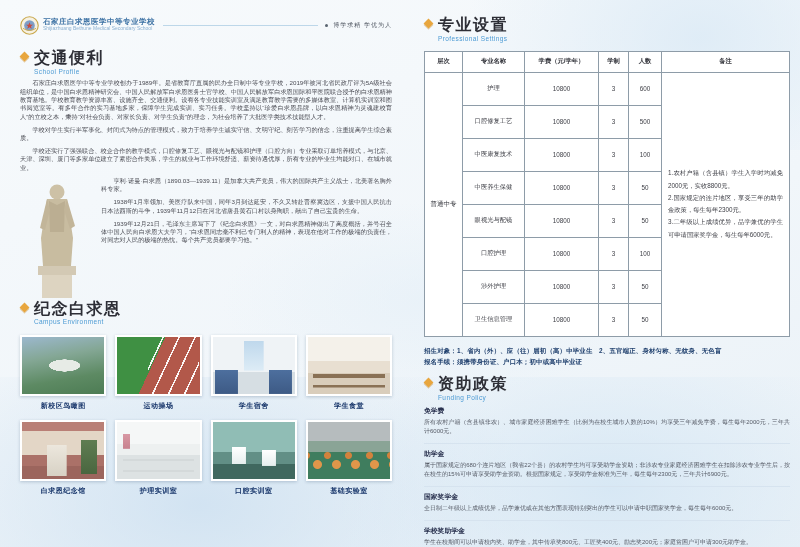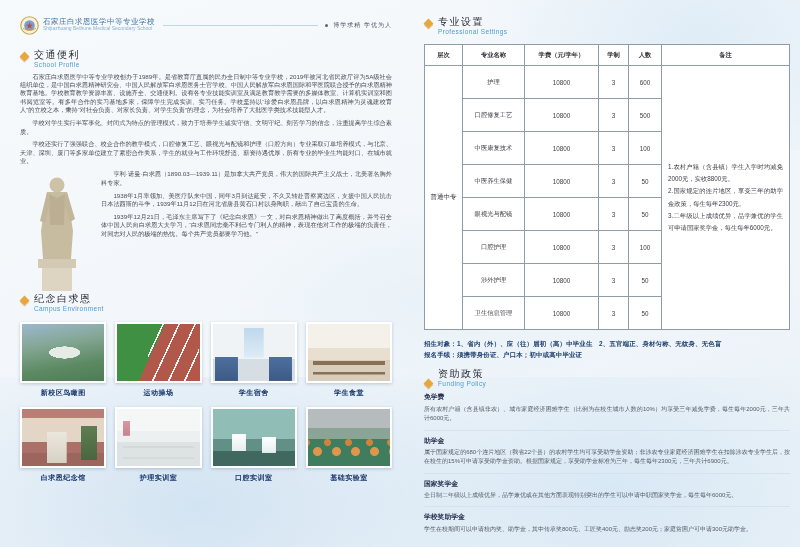--- a/index.html
+++ b/index.html
@@ -16,30 +16,30 @@
   .wave-d{left:220px;top:200px;width:420px;height:200px;background:radial-gradient(ellipse at 50% 50%,rgba(226,238,247,.55),rgba(226,238,247,0) 70%);}
 
   .page{position:absolute;top:14px;}
   .page-left{left:20px;width:372px;}
   .page-right{left:424px;width:366px;top:16px;}
 
   
   .hdr{display:flex;align-items:center;height:22px;}
   .logo{width:19px;height:19px;flex:0 0 auto;}
   .names{margin-left:4px;line-height:1.05;}
-  .name-cn{font-size:7.5px;font-weight:400;color:#3d72a4;letter-spacing:.5px;}
+  .name-cn{font-size:7.5px;font-weight:700;color:#3d72a4;letter-spacing:.5px;}
   .name-en{font-size:5px;color:#8cb1d2;transform-origin:left;}
   .hrule{flex:1;height:1px;background:#bdd7e9;margin:0 7px 0 8px;}
   .motto{font-size:6px;color:#4e5560;white-space:nowrap;display:flex;align-items:center;letter-spacing:1px;}
   .motto-dot{width:3px;height:3px;border-radius:50%;background:#5a6470;margin-right:5px;}
 
   
   .sec-head{display:flex;align-items:flex-start;margin-top:13px;}
   .diamond{width:7px;height:7px;background:#e8a63e;transform:rotate(45deg);margin:4px 6px 0 1px;flex:0 0 auto;box-shadow:1px 1px 0 rgba(196,128,30,.35);}
-  .sec-title{font-size:10px;font-weight:400;color:#2d2e36;letter-spacing:1.5px;line-height:1.1;}
+  .sec-title{font-size:16px;font-weight:700;color:#2d2e36;letter-spacing:1.5px;line-height:1.1;}
   .sec-sub{font-size:6.5px;color:#4d9bd4;letter-spacing:.4px;margin-top:1px;}
 
   
   .para{font-size:6.2px;line-height:1.36;color:#4b4c54;text-align:justify;text-indent:2em;margin:4.5px 0 0;}
   .bio{margin-top:2px;}
   .statue{float:left;width:72px;height:120px;margin:3px 9px 0 0;}
 
   
   .campus{clear:both;}
   .photo-grid{display:grid;grid-template-columns:repeat(4,1fr);column-gap:9px;row-gap:9px;margin-top:10px;}
@@ -280,21 +280,21 @@
         <td>50</td>
       </tr>
     </tbody>
   </table>
 
   <div class="notes">
     <div class="note-line">招生对象：1、省内（外）、应（往）届初（高）中毕业生　2、五官端正、身材匀称、无纹身、无色盲</div>
     <div class="note-line">报名手续：须携带身份证、户口本；初中或高中毕业证</div>
   </div>
 
-  <div class="sec-head" style="margin-top:8px;align-items:flex-end;">
+  <div class="sec-head" style="margin-top:8px;">
     <span class="diamond"></span>
     <div>
       <div class="sec-title">资助政策</div>
       <div class="sec-sub">Funding Policy</div>
     </div>
   </div>
 
   <div>
     <div class="fund-item">
       <p class="fund-h">免学费</p>

